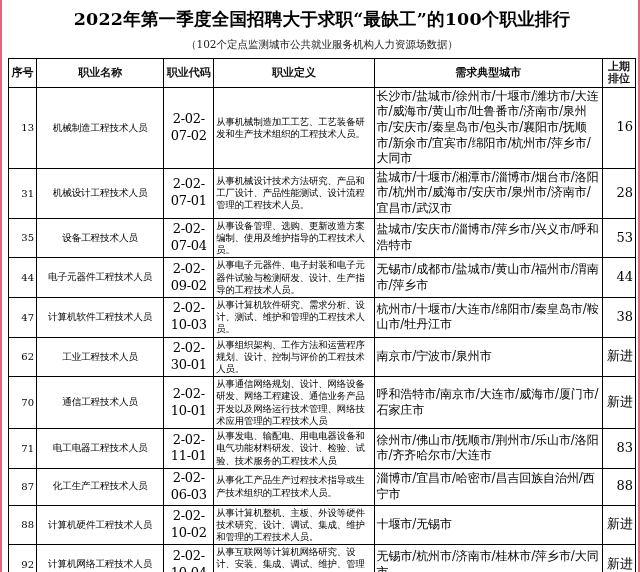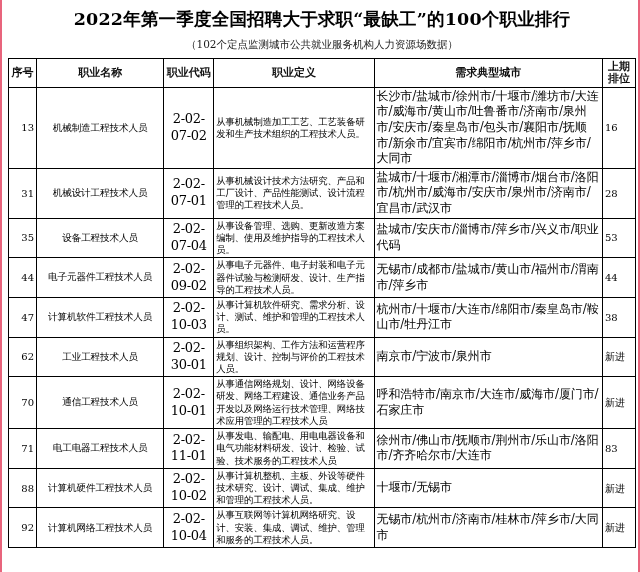--- a/index.html
+++ b/index.html
@@ -85,21 +85,21 @@
     font-family: "DejaVu Serif", "Liberation Serif", serif;
     font-size: 9.4px;
     line-height: 1.30;
     color: #000;
   }
   td.c-no    { text-align: right; font-size: 10px; }
   td.c-name  { text-align: center; padding-left: 3px; font-size: 9.6px; letter-spacing: -0.1px; }
   td.c-code  { text-align: center; font-size: 13px; letter-spacing: -0.3px; }
   td.c-def   { text-align: left; padding: 1px 2px; font-size: 9.4px; letter-spacing: -0.1px; }
   td.c-cities{ text-align: left; padding-left: 3px; font-size: 12px; letter-spacing: -0.1px; }
-  td.c-prev  { text-align: left; font-size: 10px; }
+  td.c-prev  { text-align: right; font-size: 13px; }
 </style>
 </head>
 <body>
 
 <div class="page">
   <div class="doc-inner">
 
     <div class="title-block">
       <div class="doc-title">2022年第一季度全国招聘大于求职“最缺工”的100个职业排行</div>
       <div class="doc-subtitle">（102个定点监测城市公共就业服务机构人力资源场数据）</div>
@@ -142,21 +142,21 @@
             <td class="c-code">2-02-07-01</td>
             <td class="c-def">从事机械设计技术方法研究、产品和工厂设计、产品性能测试、设计流程管理的工程技术人员。</td>
             <td class="c-cities">盐城市/十堰市/湘潭市/淄博市/烟台市/洛阳市/杭州市/威海市/安庆市/泉州市/济南市/宜昌市/武汉市</td>
             <td class="c-prev">28</td>
           </tr>
           <tr>
             <td class="c-no">35</td>
             <td class="c-name">设备工程技术人员</td>
             <td class="c-code">2-02-07-04</td>
             <td class="c-def">从事设备管理、选购、更新改造方案编制、使用及维护指导的工程技术人员。</td>
-            <td class="c-cities">盐城市/安庆市/淄博市/萍乡市/兴义市/职业代码</td>
+            <td class="c-cities">盐城市/安庆市/淄博市/萍乡市/兴义市/呼和浩特市</td>
             <td class="c-prev">53</td>
           </tr>
           <tr>
             <td class="c-no">44</td>
             <td class="c-name">电子元器件工程技术人员</td>
             <td class="c-code">2-02-09-02</td>
             <td class="c-def">从事电子元器件、电子封装和电子元器件试验与检测研发、设计、生产指导的工程技术人员。</td>
             <td class="c-cities">无锡市/成都市/盐城市/黄山市/福州市/渭南市/萍乡市</td>
             <td class="c-prev">44</td>
           </tr>
@@ -186,20 +186,28 @@
           </tr>
           <tr>
             <td class="c-no">71</td>
             <td class="c-name">电工电器工程技术人员</td>
             <td class="c-code">2-02-11-01</td>
             <td class="c-def">从事发电、输配电、用电电器设备和电气功能材料研发、设计、检验、试验、技术服务的工程技术人员</td>
             <td class="c-cities">徐州市/佛山市/抚顺市/荆州市/乐山市/洛阳市/齐齐哈尔市/大连市</td>
             <td class="c-prev">83</td>
           </tr>
           <tr>
+            <td class="c-no">87</td>
+            <td class="c-name">化工生产工程技术人员</td>
+            <td class="c-code">2-02-06-03</td>
+            <td class="c-def">从事化工产品生产过程技术指导或生产技术组织的工程技术人员。</td>
+            <td class="c-cities">淄博市/宜昌市/哈密市/昌吉回族自治州/西宁市</td>
+            <td class="c-prev">88</td>
+          </tr>
+          <tr>
             <td class="c-no">88</td>
             <td class="c-name">计算机硬件工程技术人员</td>
             <td class="c-code">2-02-10-02</td>
             <td class="c-def">从事计算机整机、主板、外设等硬件技术研究、设计、调试、集成、维护和管理的工程技术人员。</td>
             <td class="c-cities">十堰市/无锡市</td>
             <td class="c-prev">新进</td>
           </tr>
           <tr>
             <td class="c-no">92</td>
             <td class="c-name">计算机网络工程技术人员</td>

